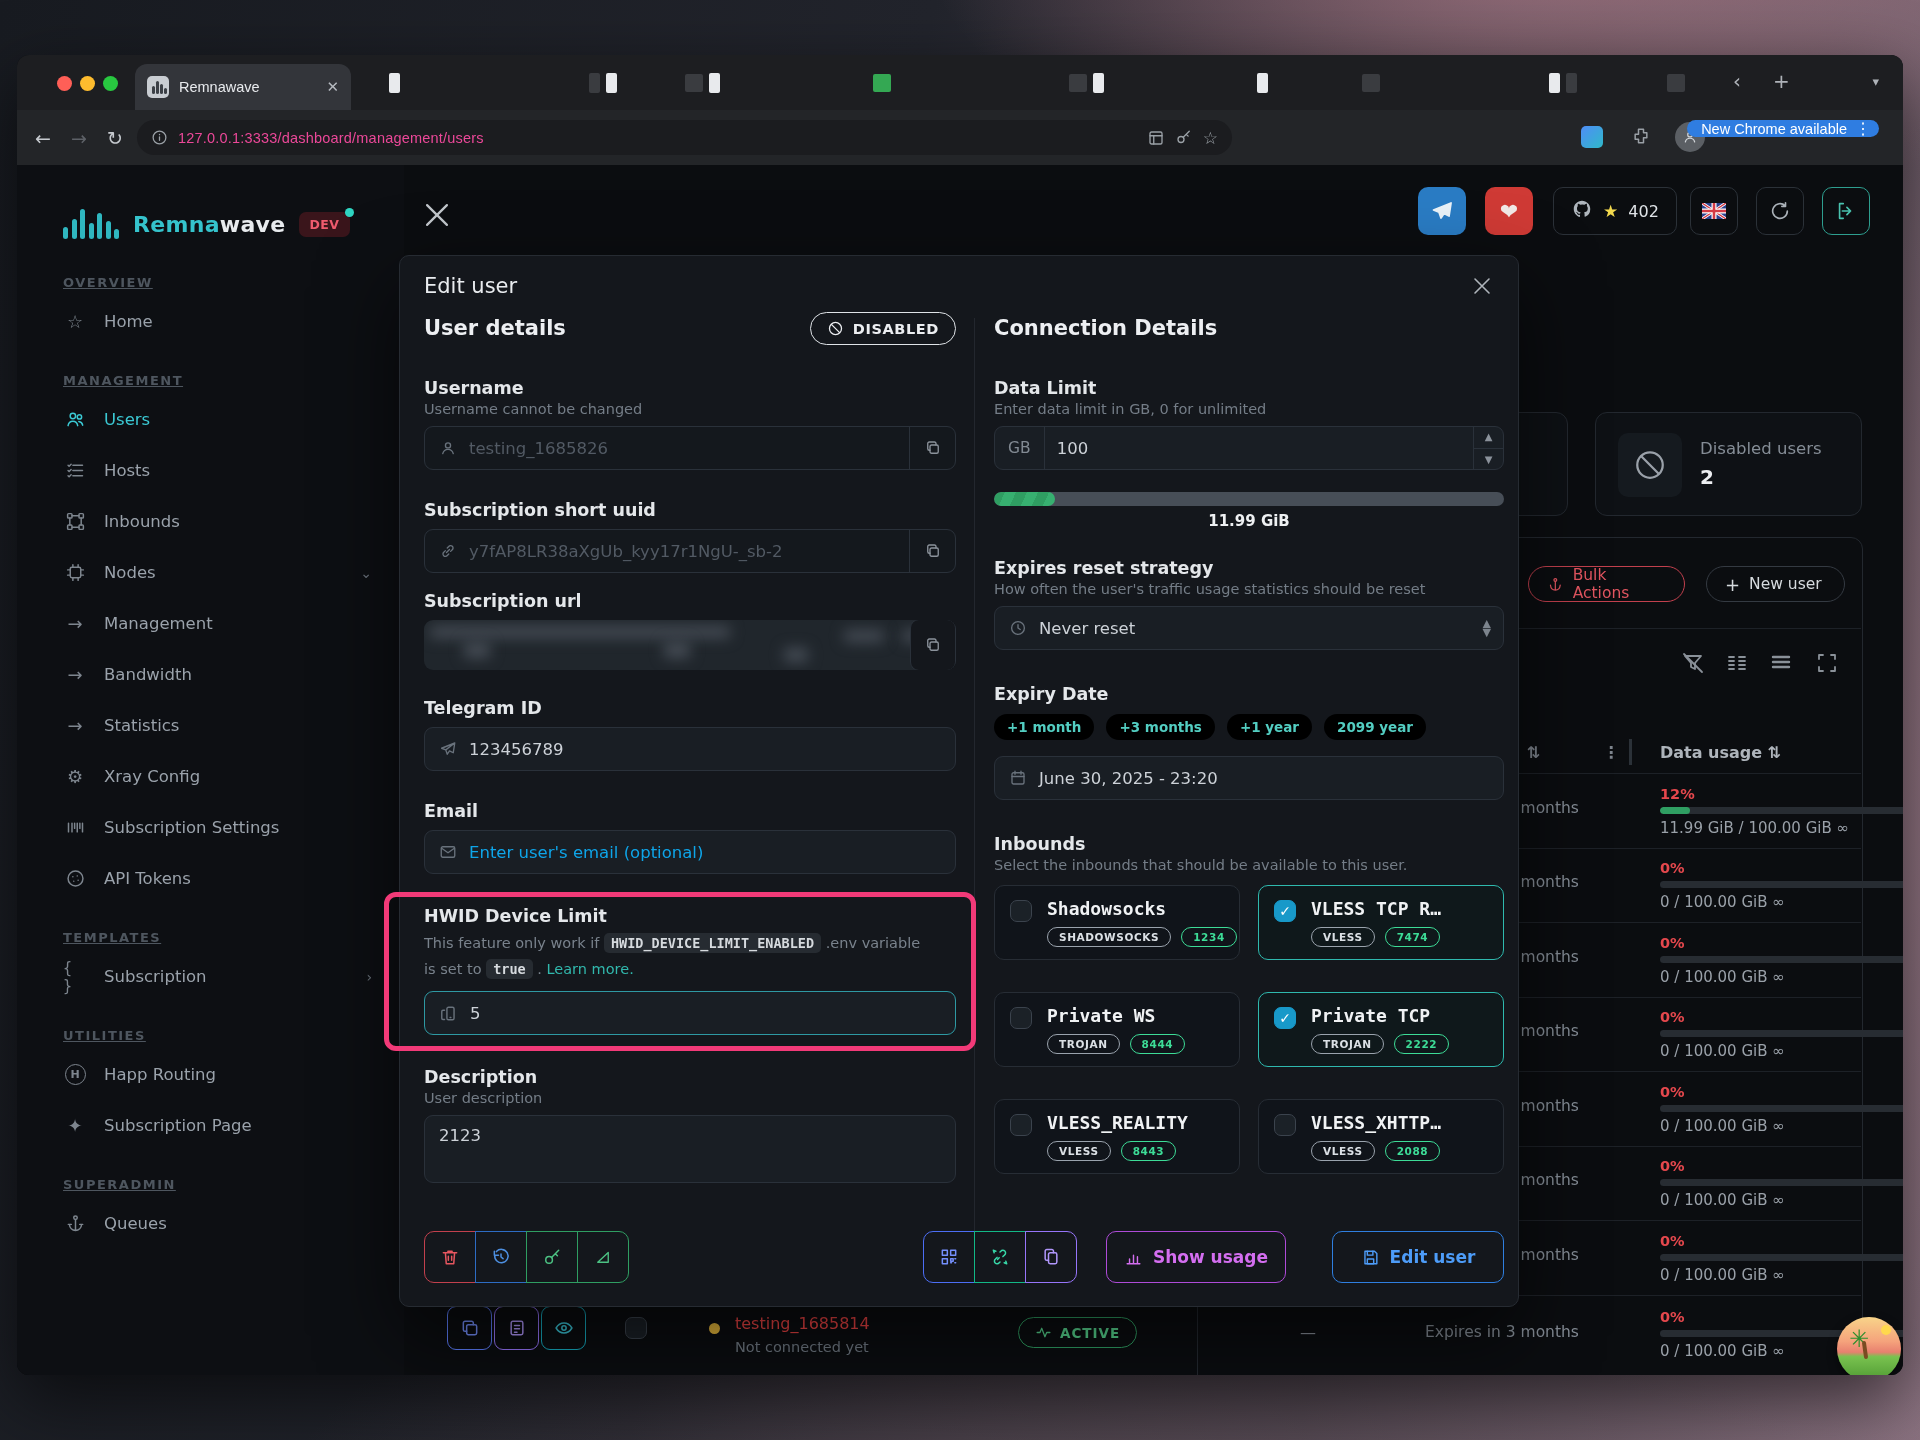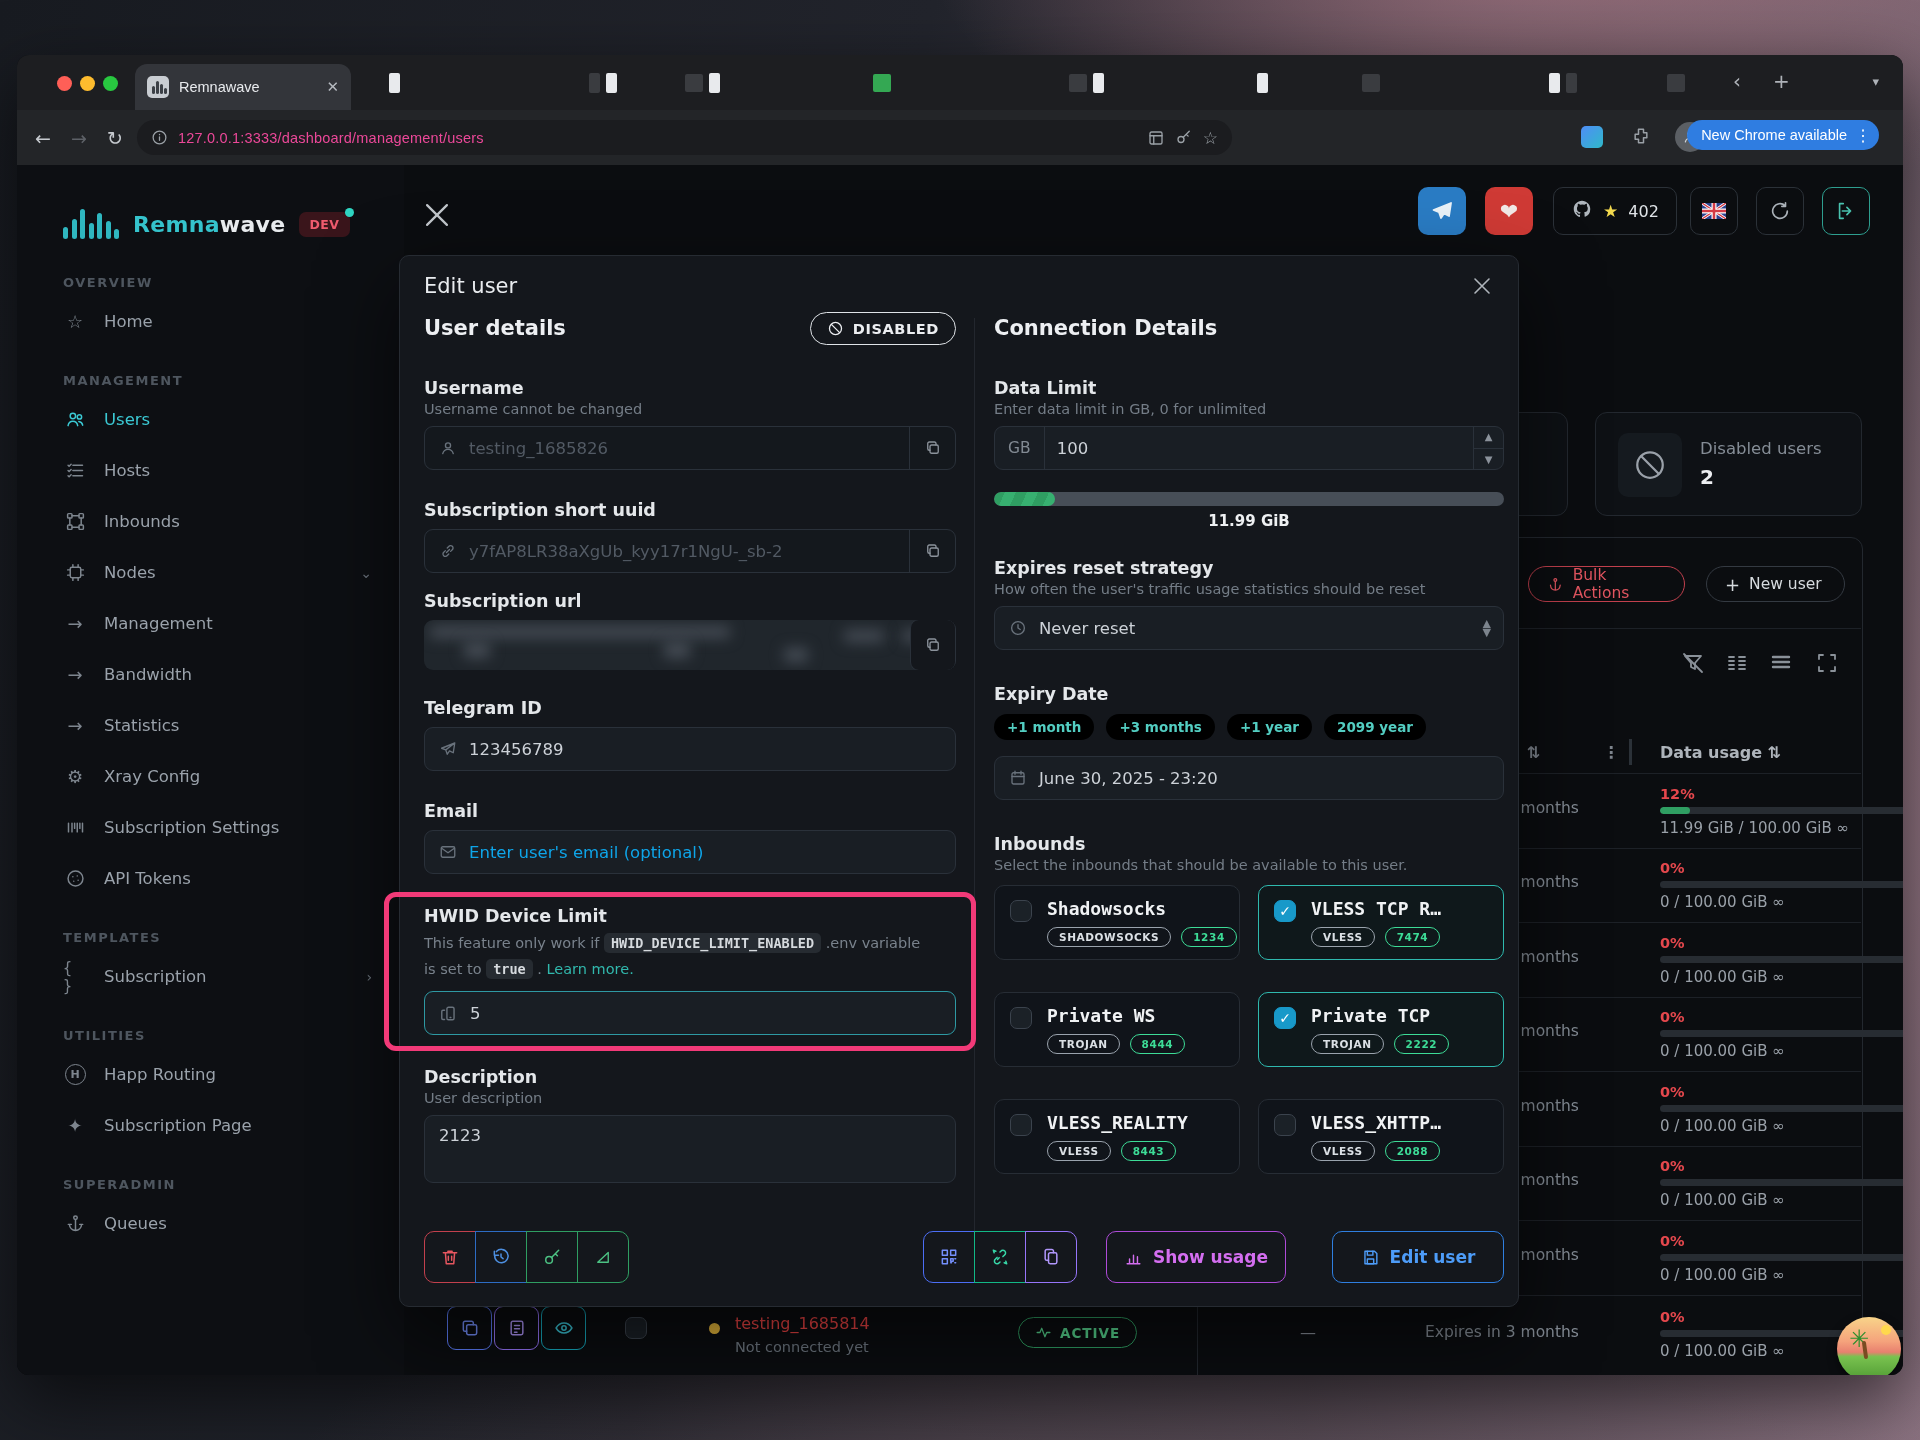--- a/index.html
+++ b/index.html
@@ -35,41 +35,41 @@
 
   
   .toolbar{ position:absolute; left:0; top:55px; right:0; height:55px; background:#232528;
     display:flex; align-items:center; }
   .navic{ font-size:19px; color:#c6cacf; width:36px; text-align:center; }
   .navic.dim{ color:#5d6167; }
   .addr{ position:absolute; left:120px; top:10px; width:1095px; height:35px; background:#1b1c1f;
     border-radius:18px; display:flex; align-items:center; padding:0 14px; gap:10px; }
   .addr .url{ font-size:14.5px; color:#ec4899; flex:1; font-family:"Liberation Sans",sans-serif; letter-spacing:.2px;}
   .aic{ color:#9aa0a6; display:flex; align-items:center; }
-  .chromepill{ position:absolute; right:24px; top:10px; height:30px; background:#2f7de1; border-radius:18px;
+  .chromepill{ position:absolute; right:24px; top:10px; height:17px; background:#2f7de1; border-radius:18px;
     display:flex; align-items:center; gap:8px; padding:0 8px 0 14px; color:#fff; font-size:14.5px; font-weight:500;
     font-family:"Liberation Sans",sans-serif;}
   .avatarc{ position:absolute; right:198px; top:12px; width:30px; height:30px; border-radius:50%; background:#5b5f64;
     display:flex; align-items:center; justify-content:center; }
   .extic{ position:absolute; top:16px; }
 
   
   .app{ position:absolute; left:0; top:110px; right:0; bottom:0; background:#0b0d10; }
 
   
   .sidebar{ position:absolute; left:0; top:0; width:387px; bottom:0; background:#0d0f13; }
   .brand{ display:flex; align-items:center; gap:14px; padding:44px 0 10px 46px; }
   .eq{ display:flex; align-items:flex-end; gap:3.5px; height:30px; }
   .eq i{ width:5px; border-radius:3px; background:#2fb7c0; display:block; }
   .brandname{ font-size:22px; font-weight:bold; letter-spacing:.3px; }
   .brandname .b1{ color:#35c3cc; } .brandname .b2{ color:#e8ebee; }
   .devbadge{ position:relative; background:#3a151b; color:#ef5b6e; font-size:12.5px; font-weight:bold;
     padding:5px 10px; border-radius:7px; letter-spacing:.5px;}
   .devbadge u{ position:absolute; right:-4px; top:-4px; width:9px; height:9px; background:#2fd6c3; border-radius:50%; }
-  .sect{ padding:26px 0 6px 46px; font-size:13px; letter-spacing:1.5px; color:#4e565f; font-weight:bold; }
+  .sect{ padding:26px 0 6px 46px; font-size:13px; letter-spacing:1.5px; color:#4e565f; font-weight:bold;text-decoration:underline; }
   .sitem{ height:51px; display:flex; align-items:center; gap:17px; padding-left:46px; color:#9aa2ab; font-size:16.5px; position:relative;}
   .sitem .ic{ width:24px; display:flex; justify-content:center; color:#7d858e; font-size:18px; }
   .sitem.active{ color:#3bc9d4; } .sitem.active .ic{ color:#3bc9d4; }
   .sitem .chev{ position:absolute; right:32px; color:#6a727b; font-size:14px;}
   svg.sic{ width:21px; height:21px; stroke:currentColor; fill:none; stroke-width:1.7; stroke-linecap:round; stroke-linejoin:round;}
 
   
   .main{ position:absolute; inset:0; }
   .xclose{ position:absolute; left:403px; top:33px; width:36px; height:36px; color:#c2c7cc; }
   .hbtn{ position:absolute; top:22px; height:48px; border-radius:10px; display:flex; align-items:center; justify-content:center; }

